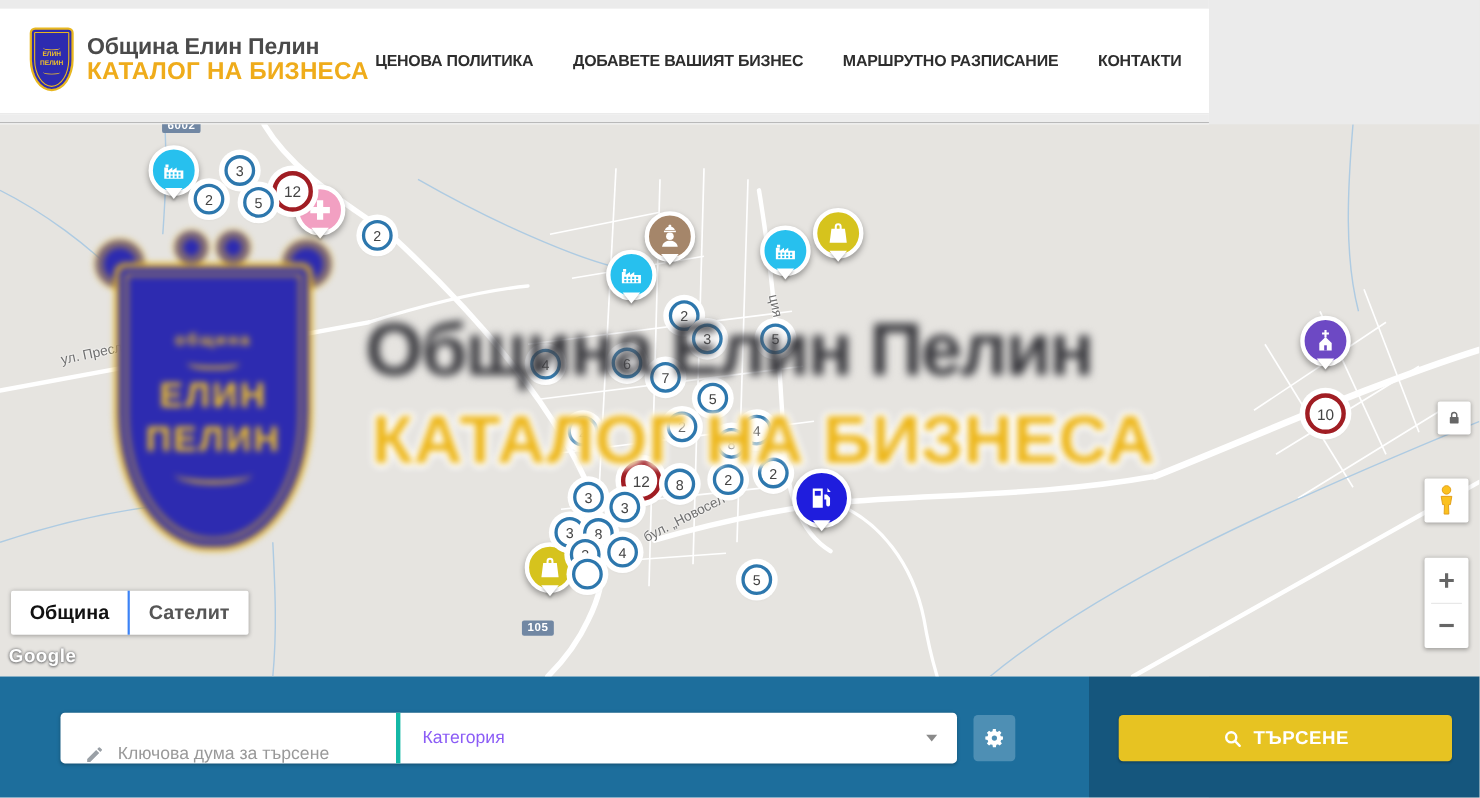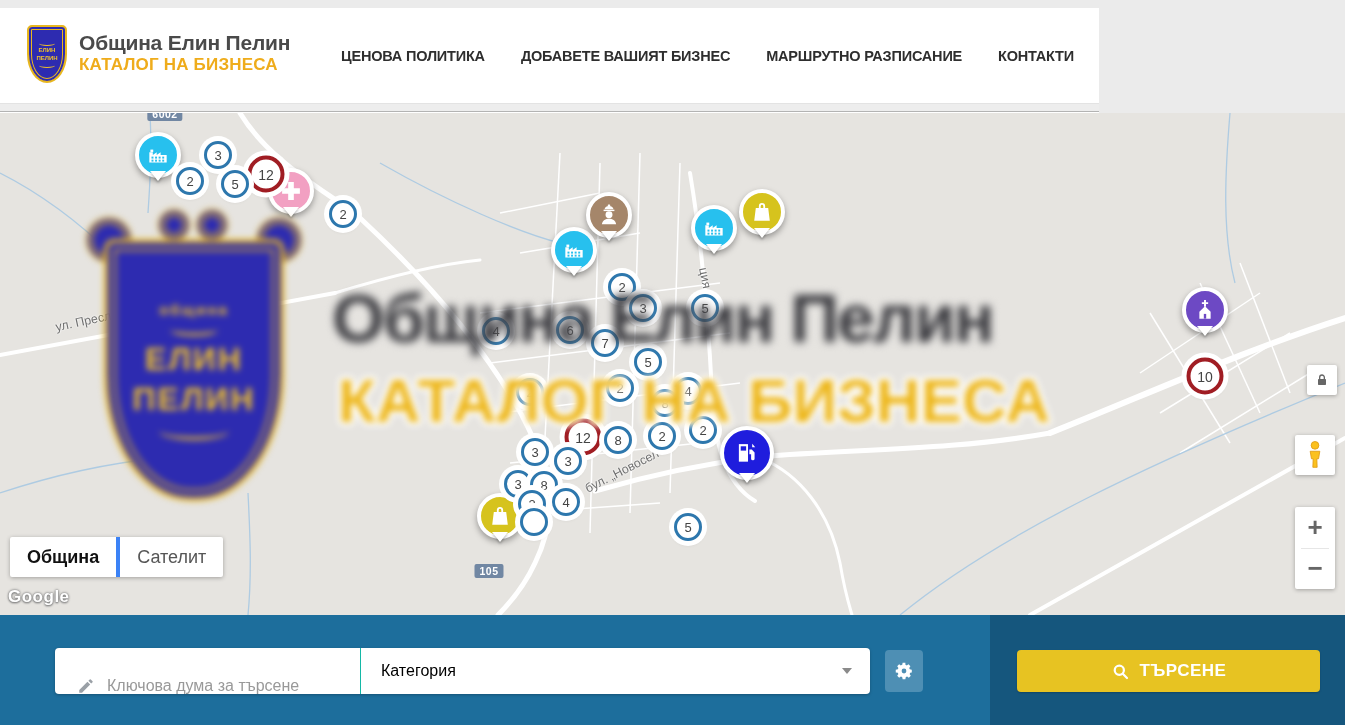--- a/index.html
+++ b/index.html
@@ -12,21 +12,21 @@
   .header { position:absolute; top:8px; left:0; width:100%; height:96px; background:#fff;
     border-bottom:1px solid #e3e3e3; }
   .logo-wrap { position:absolute; left:27px; top:17px; display:flex; align-items:center; gap:12px; }
   .logo-crest { width:40px; height:58px; background:#2d2bb0; border:2px solid #e8b71f;
     border-radius:5px 5px 50% 50%; box-shadow:inset 0 0 0 2px #2d2bb0, inset 0 0 0 3px #e8b71f;
     display:flex; flex-direction:column; align-items:center; justify-content:center; gap:1px; }
   .logo-crest .lc-t { color:#f0c12a; font-size:6px; font-weight:700; line-height:7px; }
   .logo-crest .lc-o { width:16px; height:5px; border-bottom:1.5px solid #f0c12a; border-radius:50%; }
   .title-block { display:flex; flex-direction:column; line-height:22px; }
   .site-title { font-size:21px; font-weight:700; color:#4a4a4a; letter-spacing:-0.2px; }
-  .site-subtitle { font-size:17px; font-weight:700; color:#efac1b; letter-spacing:0.2px; }
+  .site-subtitle { font-size:22px; font-weight:700; color:#efac1b; letter-spacing:0.2px; }
   .nav { position:absolute; right:25px; top:0; height:96px; display:flex; align-items:center; gap:36px; }
   .nav a { text-decoration:none; color:#2e2e2e; font-size:14.5px; font-weight:700;
     letter-spacing:-0.2px; cursor:pointer; white-space:nowrap; }
 
   
   .map-gap { position:absolute; top:104px; left:0; width:100%; height:8px; background:#ededed;
     border-bottom:1px solid #b3b3b3; }
   .map { position:absolute; top:113px; left:0; width:1345px; height:502px; background:#e6e4e0;
     overflow:hidden; cursor:default; }
   .map svg.roads { position:absolute; top:0; left:0; z-index:1; }
@@ -73,21 +73,21 @@
   .crest-small { color:#f0c12a; font-size:15px; font-weight:700; letter-spacing:2px; }
   .orn { width:70px; height:18px; border-bottom:3px solid #f0c12a; border-radius:50%; }
   .orn.sm { width:48px; height:12px; }
   .crest-name { color:#f0c12a; font-size:32px; font-weight:700; letter-spacing:2px; line-height:34px; }
 
   
   .maptype { position:absolute; left:10px; top:424px; height:40px; background:#fff; border-radius:2px;
     box-shadow:0 1px 4px rgba(0,0,0,.3); display:flex; z-index:6; }
   .maptype .mt { padding:0 17px; display:flex; align-items:center; font-size:18px; cursor:pointer; }
   .mt-map { font-weight:700; color:#111; }
-  .mt-sat { color:#565656; border-left:4px solid #3b82f6; }
+  .mt-sat { color:#565656; border-left:2px solid #3b82f6;font-weight:bold; }
   .glogo { position:absolute; left:8px; top:474px; z-index:6; font-size:17px; font-weight:700;
     color:#fff; letter-spacing:0.5px; cursor:pointer;
     text-shadow:0 0 2px #8a8a8a,0 0 3px #8a8a8a,0 1px 2px #777; }
   .attr { position:absolute; right:0; top:481px; display:flex; z-index:6; }
   .attr span { font-size:11px; color:#333; background:rgba(255,255,255,.75); padding:4px 6px;
     white-space:nowrap; }
   .attr .lnk { cursor:pointer; }
   .ctl { position:absolute; background:#fff; box-shadow:0 1px 4px rgba(0,0,0,.3); z-index:6;
     display:flex; align-items:center; justify-content:center; cursor:pointer; }
   .ctl-lock { left:1307px; top:252px; width:30px; height:30px; border-radius:2px; }
@@ -104,22 +104,22 @@
   
   .searchbar { position:absolute; top:615px; left:0; width:990px; height:110px; background:#1d6e9c; }
   .searchbar-right { position:absolute; top:615px; left:990px; width:355px; height:110px; background:#15567d; }
   .fields { position:absolute; left:55px; top:648px; width:815px; height:46px; background:#fff;
     border-radius:4px; display:flex; box-shadow:0 1px 3px rgba(0,0,0,.25); z-index:7; }
   .f-keyword { flex:0 0 305px; display:flex; align-items:center; gap:12px; padding-left:22px;margin-top:29px; }
   .f-keyword svg { width:18px; height:18px; flex:none; }
   .f-keyword input { border:none; outline:none; font-size:16px; color:#555; width:240px;
     font-family:inherit; background:transparent; }
   .f-keyword input::placeholder { color:#999; opacity:1; }
-  .f-select { flex:1; border-left:1px solid #14b8a6; display:flex; align-items:center;
-    justify-content:space-between; padding:0 18px 0 20px; color:#000000; font-size:16px; cursor:pointer; }
+  .f-select { flex:1; border-left:4px solid #14b8a6; display:flex; align-items:center;
+    justify-content:space-between; padding:0 18px 0 20px; color:#8b5cf6; font-size:16px; cursor:pointer; }
   .caret { width:0; height:0; border-left:5px solid transparent; border-right:5px solid transparent;
     border-top:6px solid #8a8a8a; }
   .gearbtn { position:absolute; left:885px; top:650px; width:38px; height:42px; background:#4e8fb4;
     border:none; border-radius:4px; display:flex; align-items:center; justify-content:center;
     cursor:pointer; z-index:7; }
   .gearbtn svg { width:22px; height:22px; }
   .searchbtn { position:absolute; left:1017px; top:650px; width:303px; height:42px; background:#e7c322;
     border:none; border-radius:4px; display:flex; align-items:center; justify-content:center; gap:10px;
     cursor:pointer; z-index:7; box-shadow:0 1px 2px rgba(0,0,0,.2); }
   .searchbtn svg { width:19px; height:19px; }

